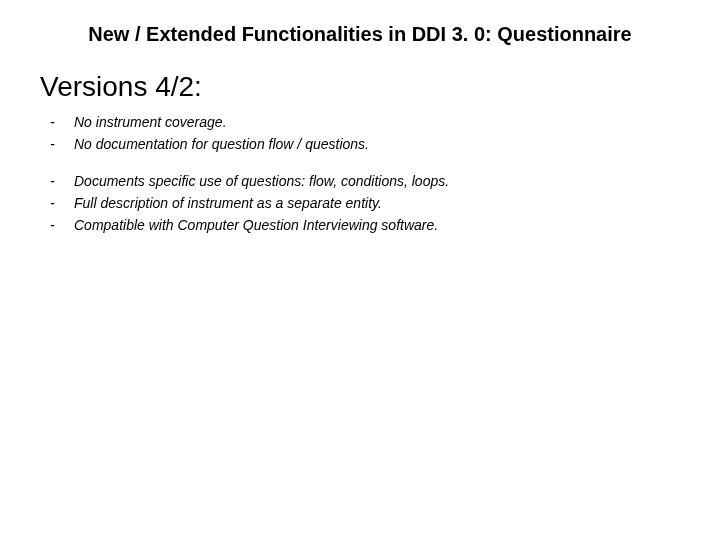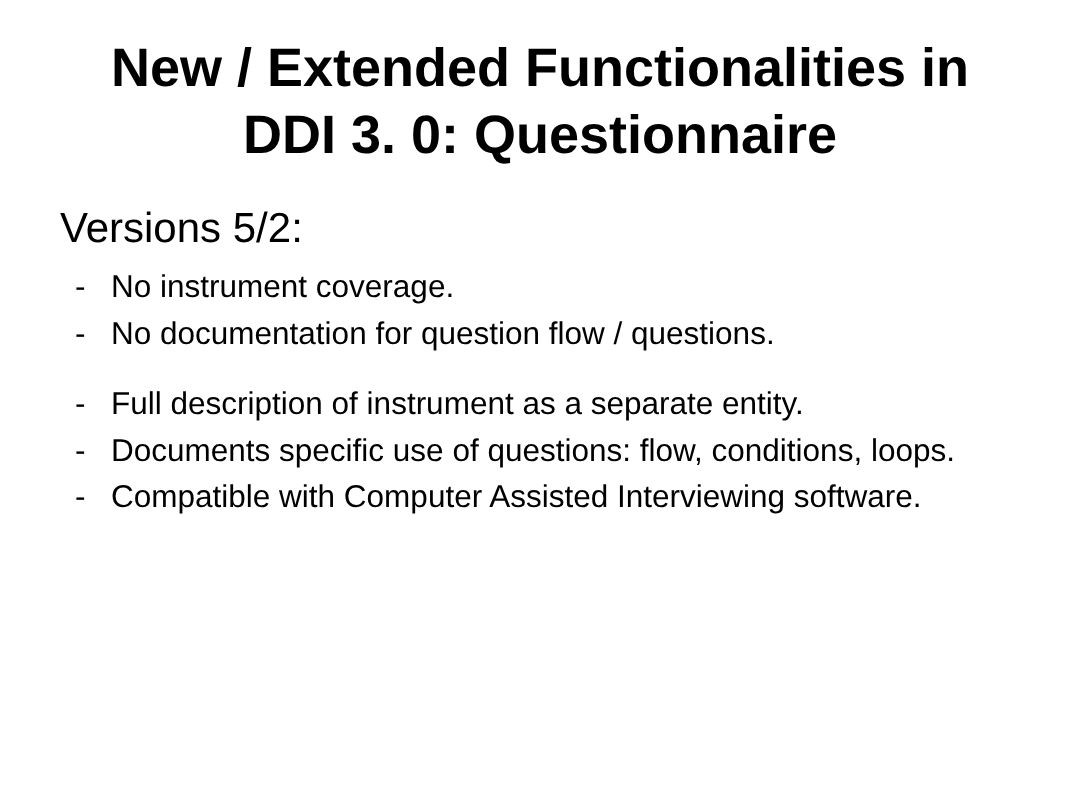--- a/index.html
+++ b/index.html
@@ -11,63 +11,64 @@
     font-family: Arial, Helvetica, sans-serif;
     color: #000000;
   }
   .slide {
     box-sizing: border-box;
     width: 720px;
     height: 540px;
     padding: 22px 40px 20px 40px;
   }
   .title {
-    font-size: 36px;
+    font-size: 20px;
     font-weight: bold;
     text-align: center;
     line-height: 1.25;
     margin-bottom: 24px;
   }
   .section-heading {
     font-size: 28px;
     font-weight: normal;
     text-align: left;
     margin: 10px 0 10px 0;
   }
   ul.bullets {
     list-style: none;
     padding: 0;
     margin: 0 0 18px 0;
   }
   ul.bullets li {
     position: relative;
-    font-size: 21px;
+    font-size: 14px;
     line-height: 1.35;
     padding-left: 34px;
     margin: 3px 0;
+    font-style: italic;
   }
   ul.bullets li::before {
     content: "-";
     position: absolute;
     left: 10px;
     top: 0;
   }
 </style>
 </head>
 <body>
 
 <div class="slide">
 
   <div class="title">New / Extended Functionalities in DDI 3. 0: Questionnaire</div>
 
-  <div class="section-heading">Versions 5/2:</div>
+  <div class="section-heading">Versions 4/2:</div>
   <ul class="bullets">
     <li>No instrument coverage.</li>
     <li>No documentation for question flow / questions.</li>
   </ul>
 
   <ul class="bullets">
+    <li>Documents specific use of questions: flow, conditions, loops.</li>
     <li>Full description of instrument as a separate entity.</li>
-    <li>Documents specific use of questions: flow, conditions, loops.</li>
-    <li>Compatible with Computer Assisted Interviewing software.</li>
+    <li>Compatible with Computer Question Interviewing software.</li>
   </ul>
 
 </div>
 
 </body></html>

